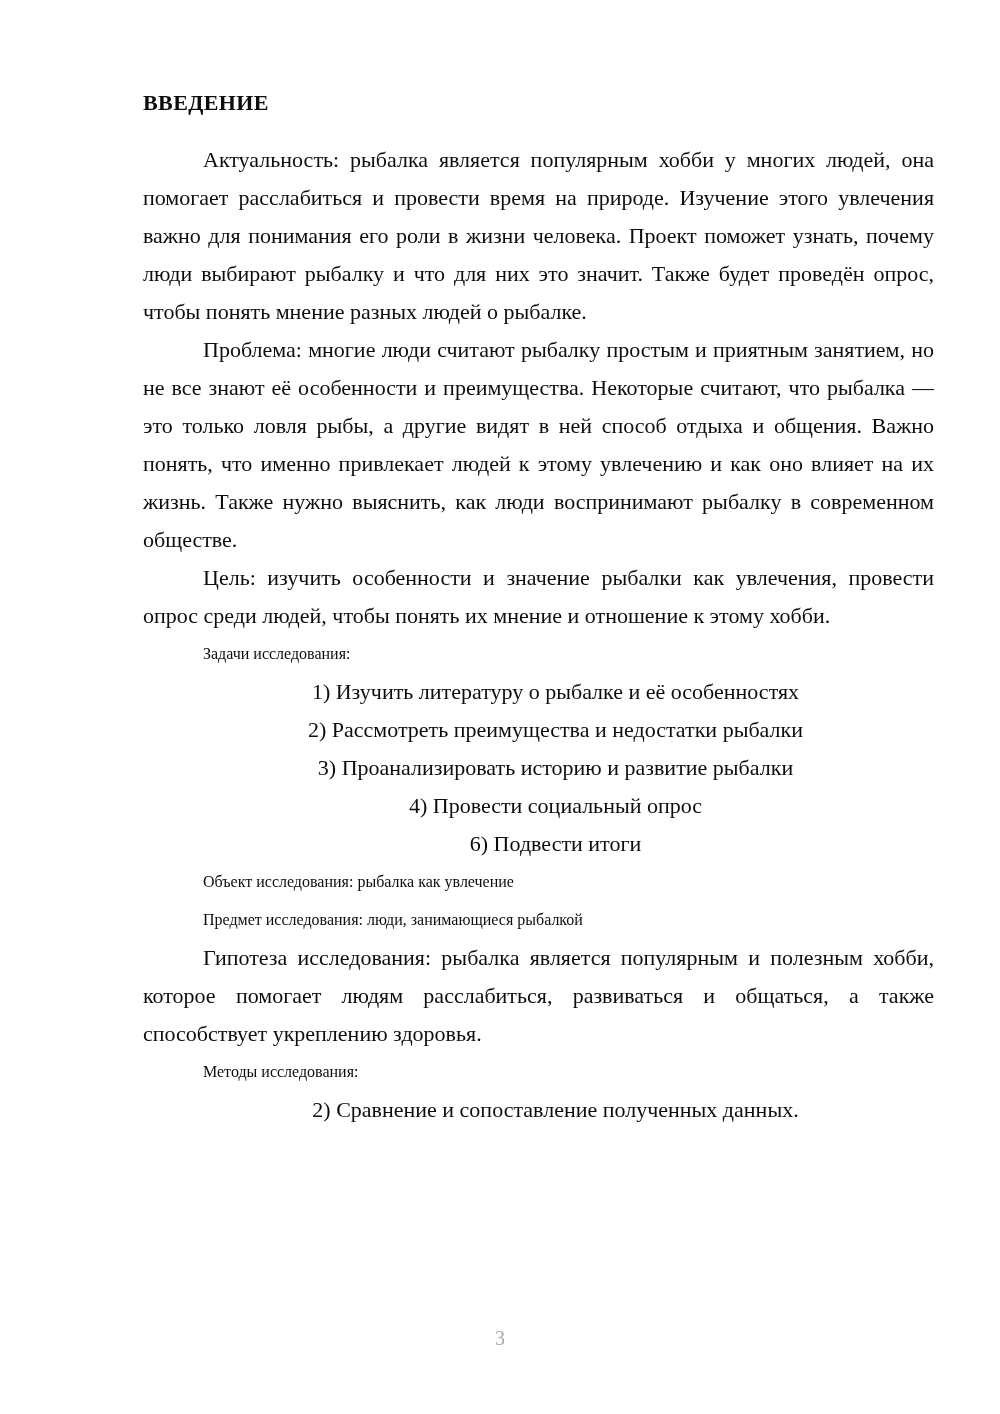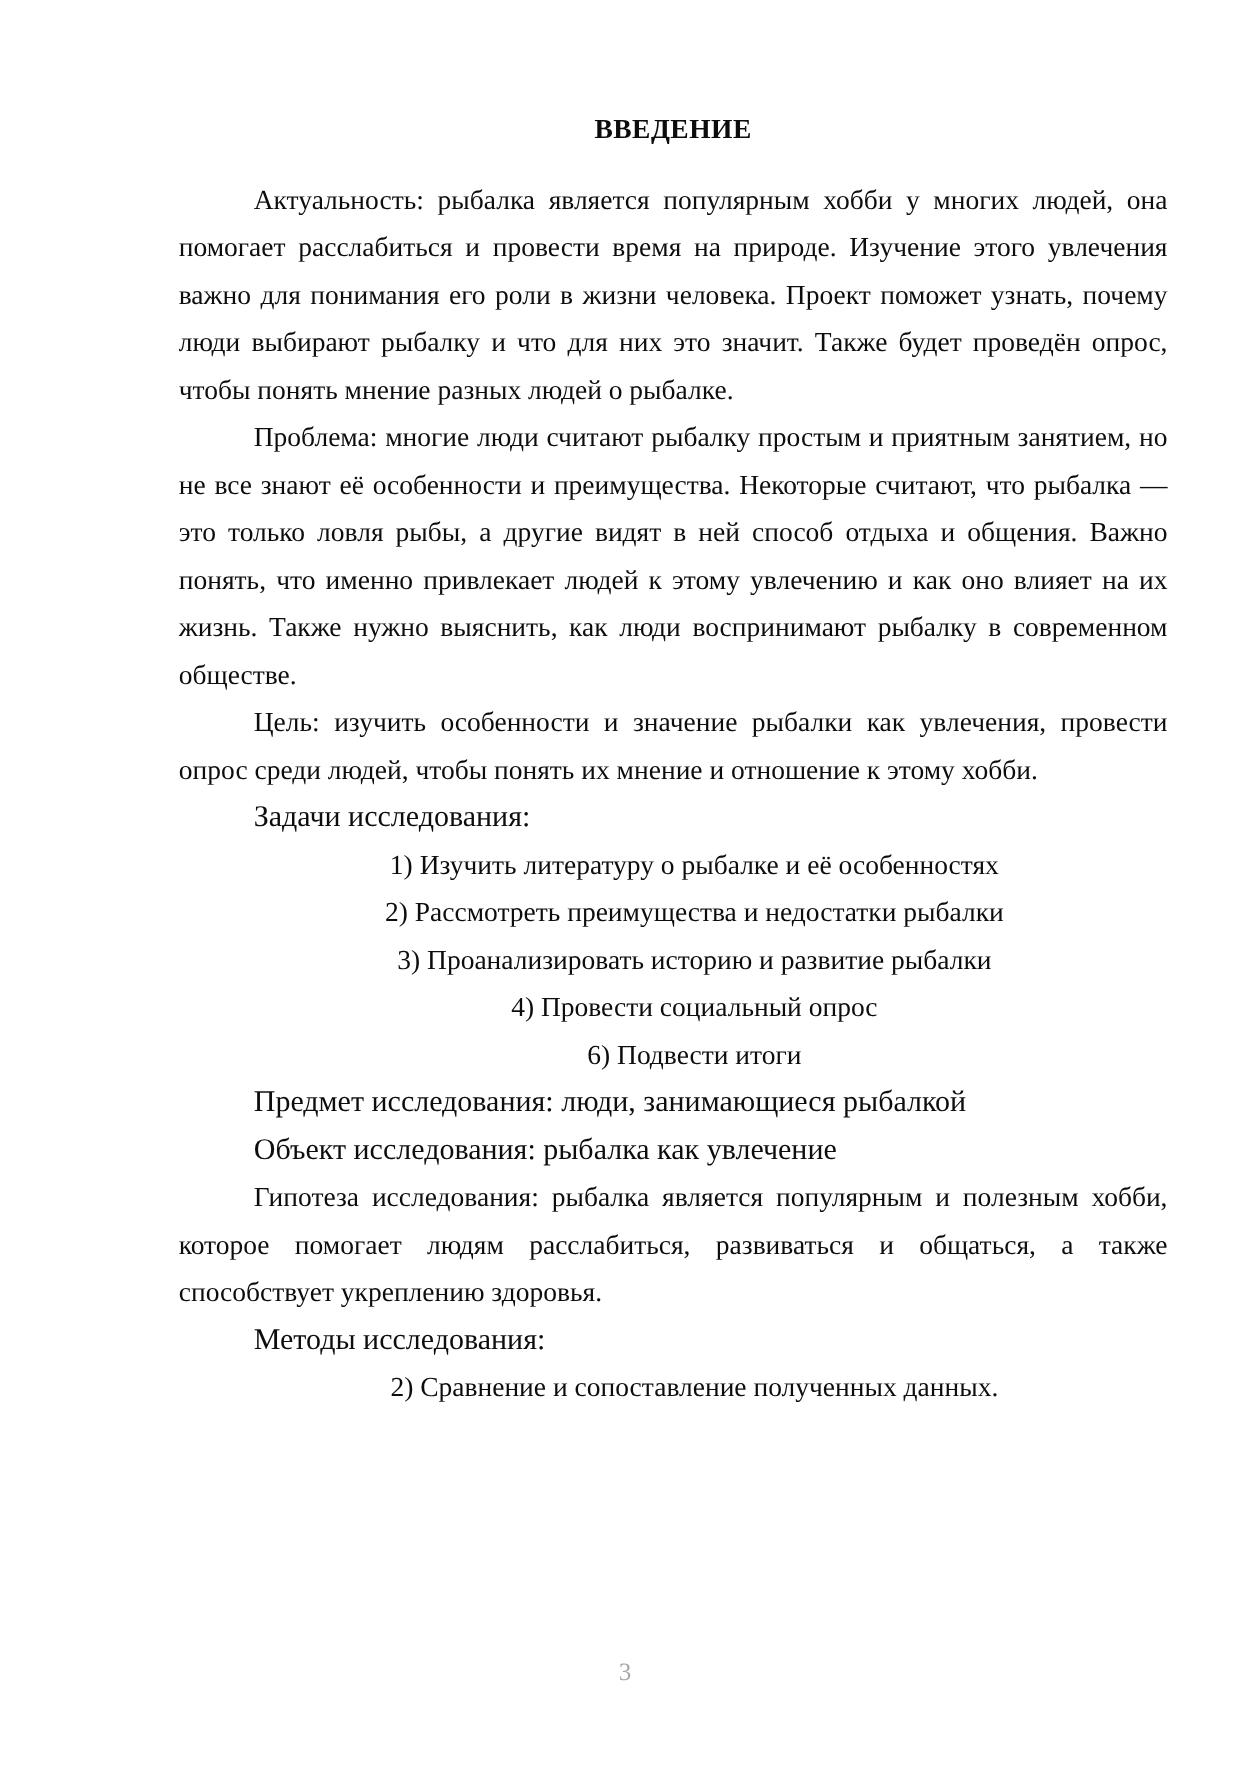--- a/index.html
+++ b/index.html
@@ -24,36 +24,35 @@
   }
   .content {
     position: absolute;
     left: 143px;
     top: 86px;
     width: 791px;
   }
   .doc-heading {
     font-size: 22px;
     font-weight: bold;
-    text-align: center;
     letter-spacing: 0.4px;
     line-height: 33px;
     margin: 0 0 22px 0;
   }
   .para {
     font-size: 22px;
     line-height: 38px;
     text-align: justify;
     text-justify: inter-word;
     text-indent: 60px;
     margin: 0;
     hyphens: none;
   }
   .lead-line {
-    font-size: 24px;
+    font-size: 16px;
     line-height: 38px;
     text-align: left;
     text-indent: 60px;
     margin: 0;
   }
   .num-list {
     list-style: none;
     margin: 0;
     padding: 0;
   }
@@ -94,23 +93,23 @@
     <p class="lead-line">Задачи исследования:</p>
 
     <ol class="num-list">
       <li class="num-item">1) Изучить литературу о рыбалке и её особенностях</li>
       <li class="num-item">2) Рассмотреть преимущества и недостатки рыбалки</li>
       <li class="num-item">3) Проанализировать историю и развитие рыбалки</li>
       <li class="num-item">4) Провести социальный опрос</li>
       <li class="num-item">6) Подвести итоги</li>
     </ol>
 
+    <p class="lead-line">Объект исследования: рыбалка как увлечение</p>
+
     <p class="lead-line">Предмет исследования: люди, занимающиеся рыбалкой</p>
-
-    <p class="lead-line">Объект исследования: рыбалка как увлечение</p>
 
     <p class="para">Гипотеза исследования: рыбалка является популярным и полезным хобби, которое помогает людям расслабиться, развиваться и общаться, а также способствует укреплению здоровья.</p>
 
     <p class="lead-line">Методы исследования:</p>
 
     <ol class="num-list">
       <li class="num-item">2) Сравнение и сопоставление полученных данных.</li>
     </ol>
 
   </div>

